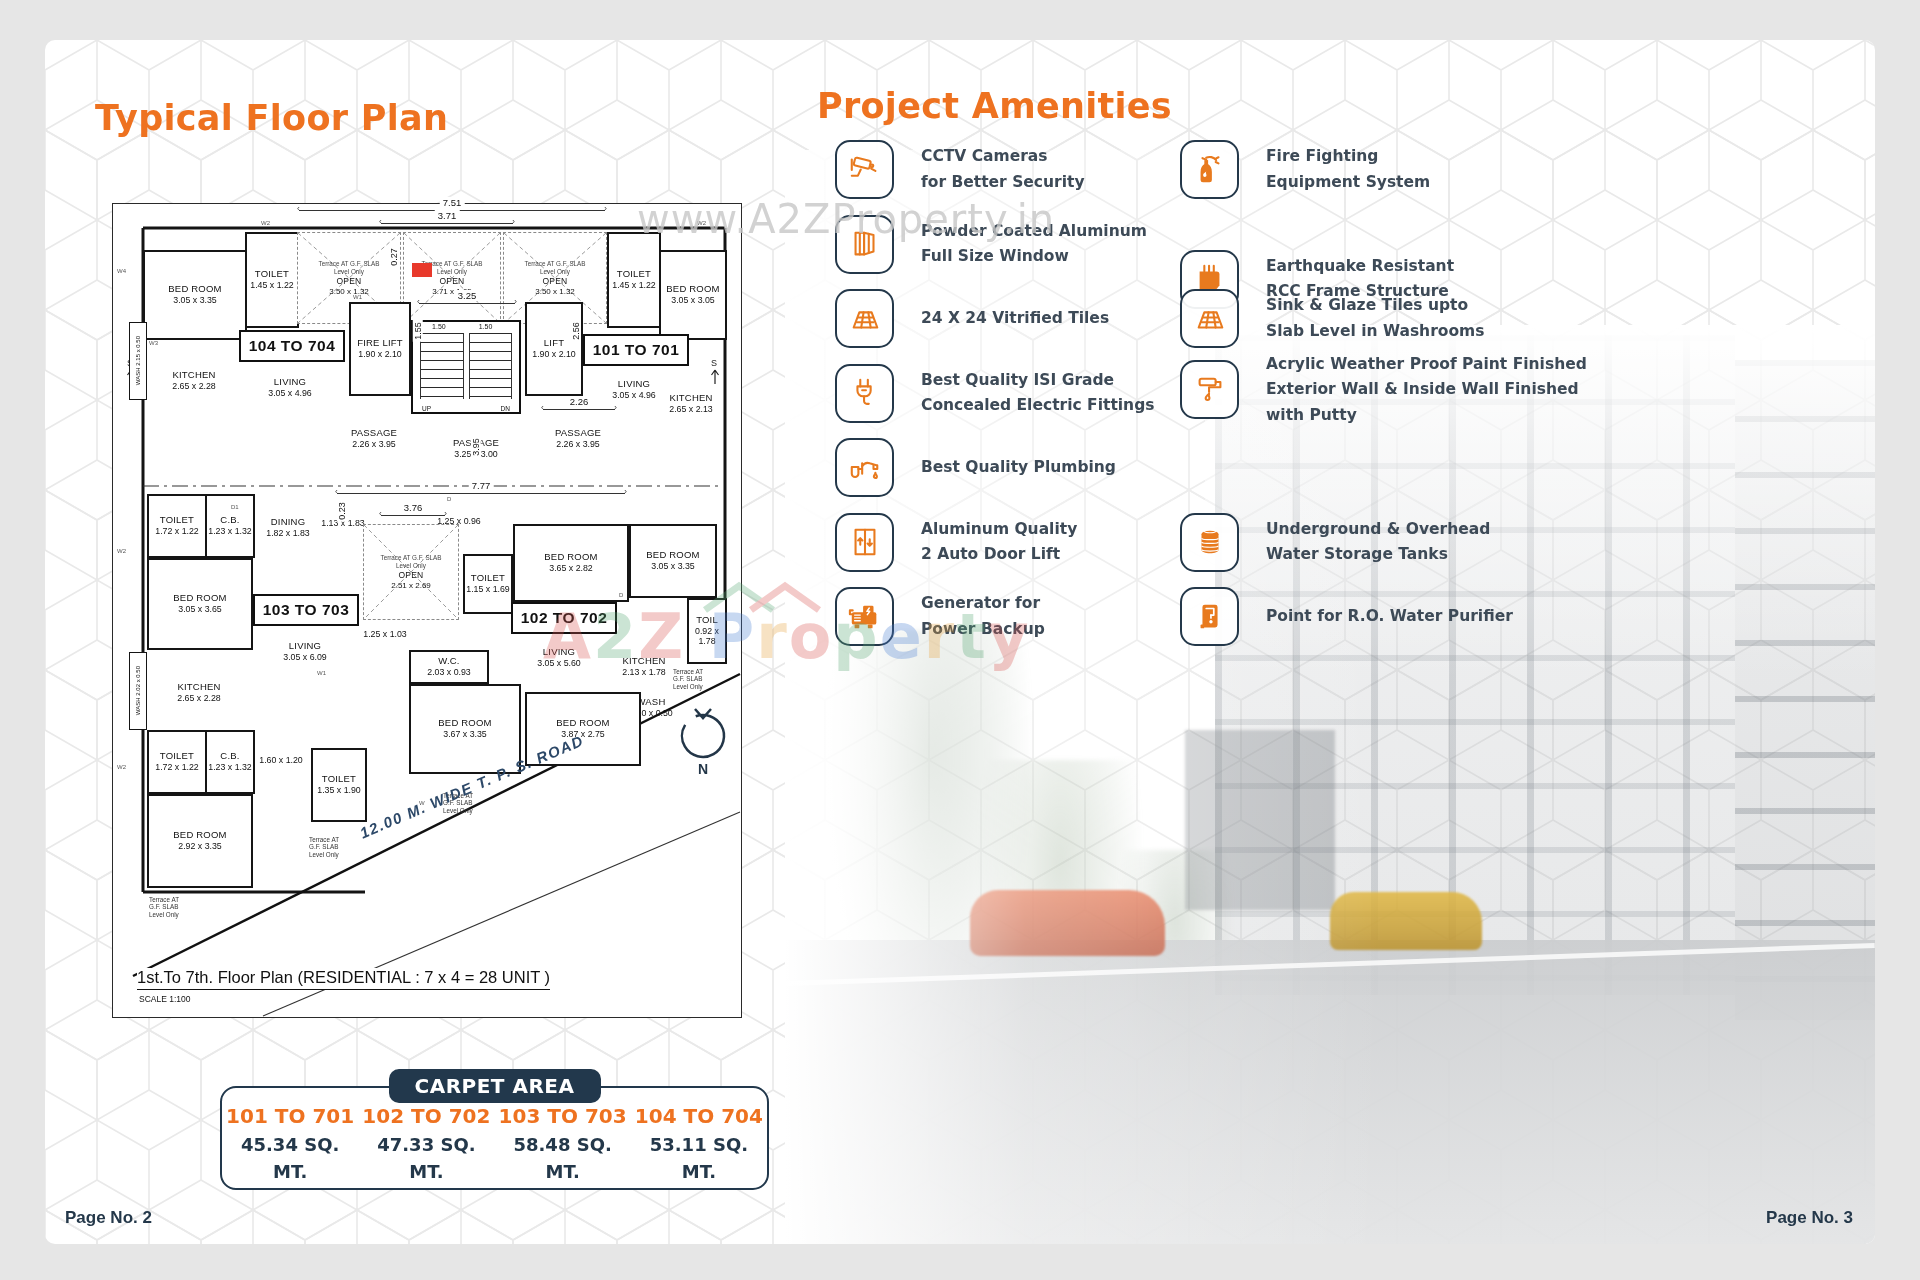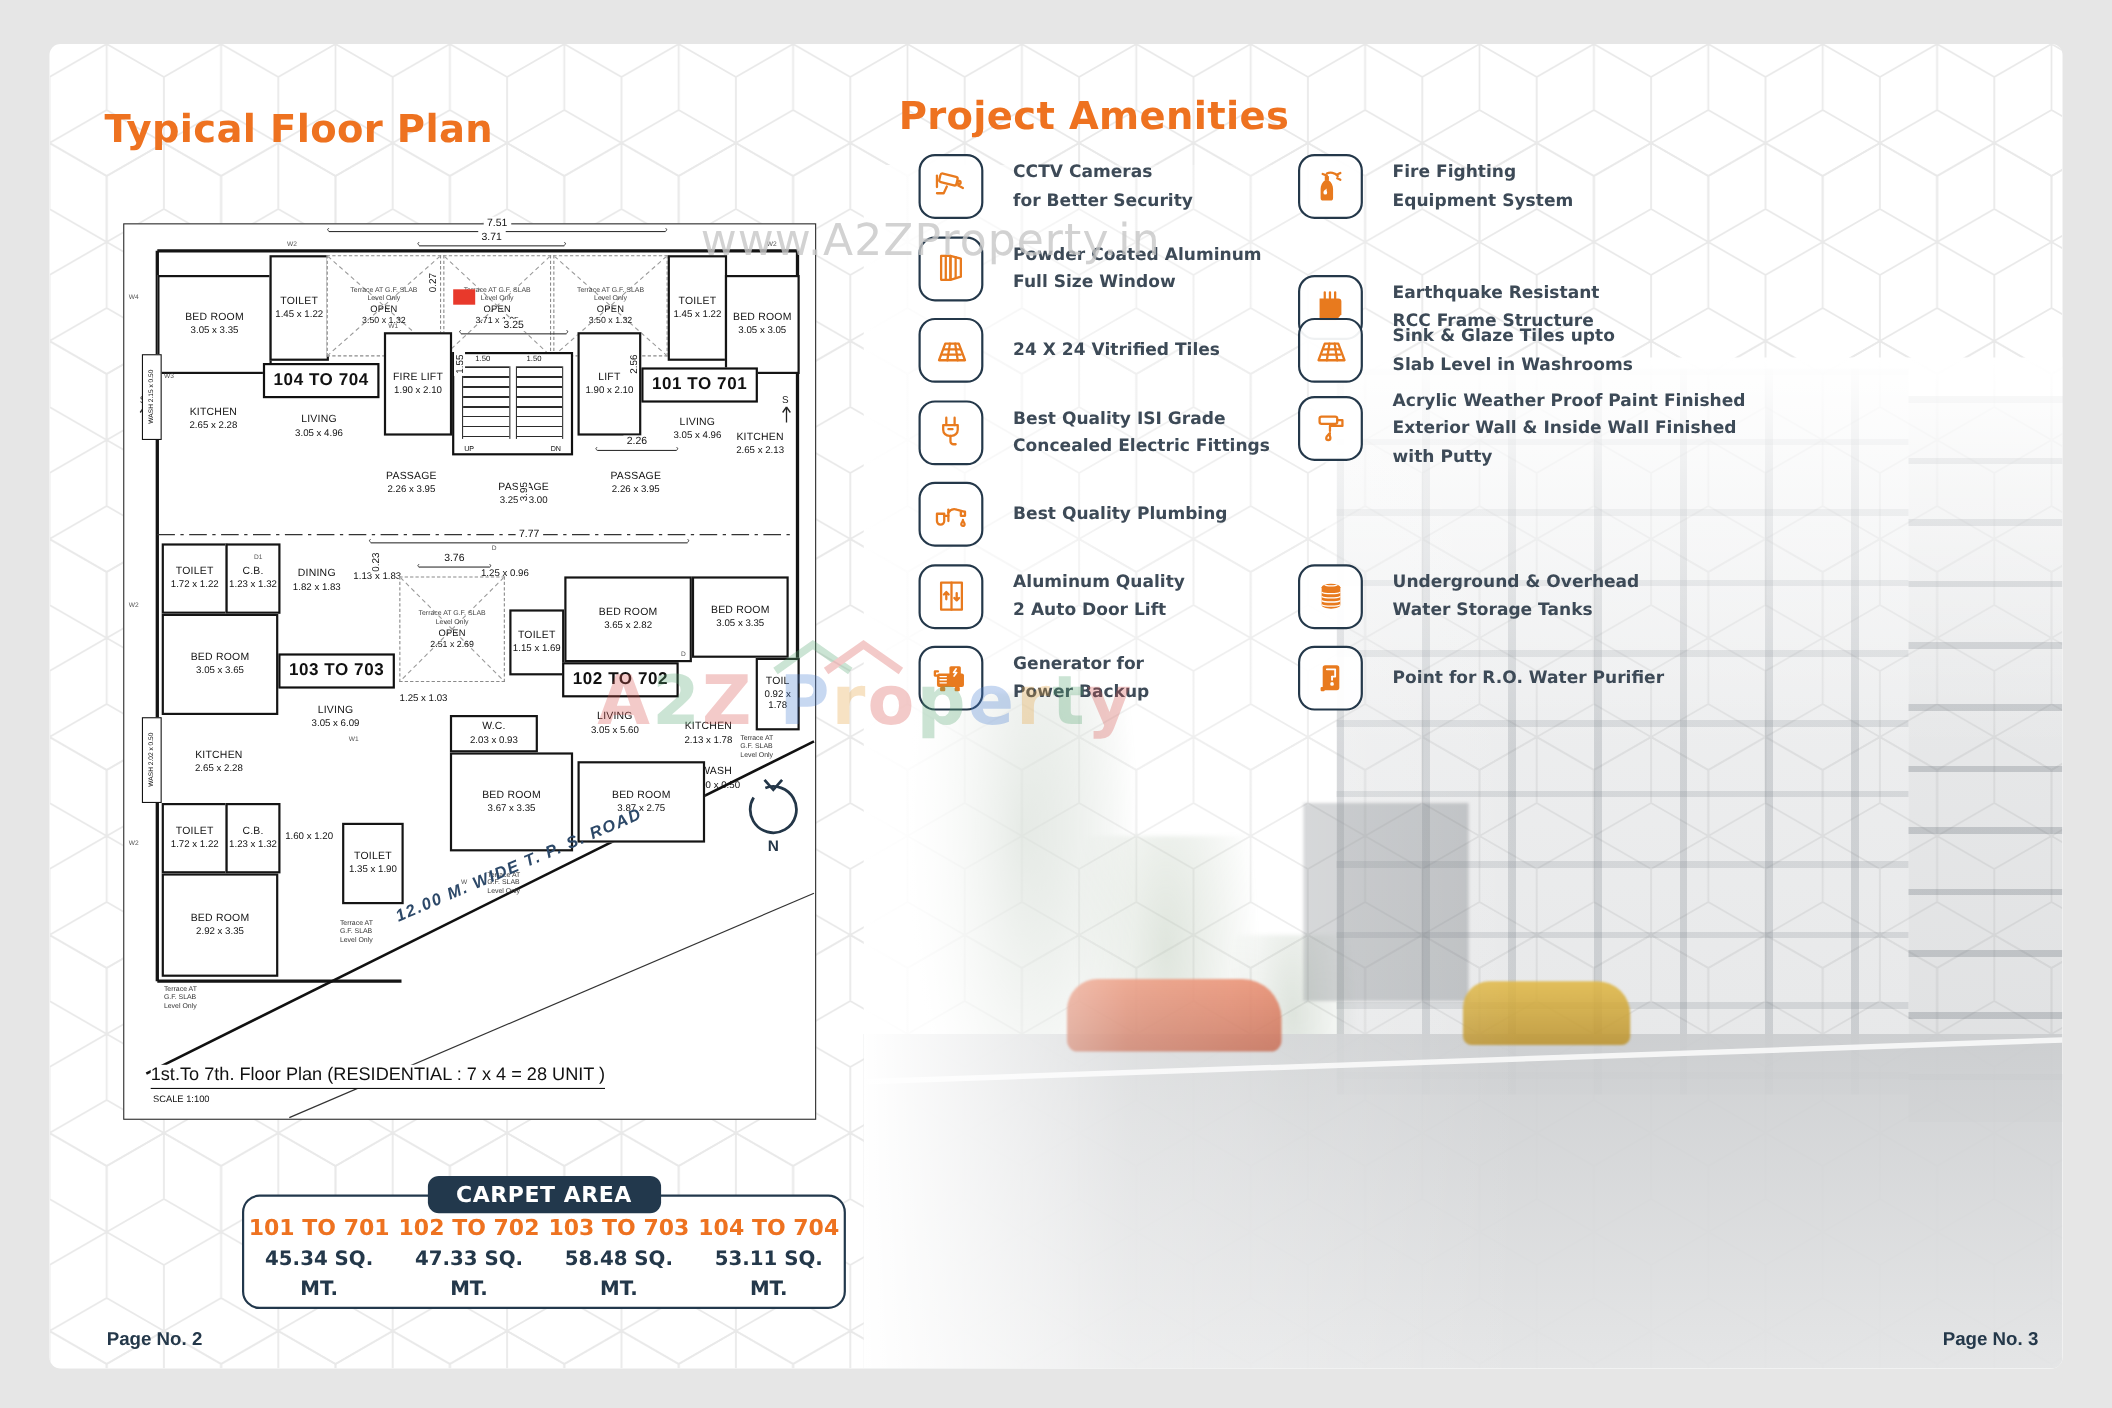--- a/index.html
+++ b/index.html
@@ -41,21 +41,21 @@
   .title{position:absolute;z-index:3;margin:0;font-family:"DejaVu Sans",sans-serif;
          font-weight:800;font-size:35px;color:#ee7220;letter-spacing:.3px;}
   .left-title{left:50px;top:58px;}
   .right-title{left:772px;top:46px;}
   .wm-top{position:absolute;left:592px;top:156px;z-index:6;font-size:40px;color:#c7c7c7;opacity:.8;
           letter-spacing:1px;pointer-events:none;font-family:"DejaVu Sans",sans-serif;}
   .wm-center{position:absolute;left:498px;top:560px;z-index:6;font-size:62px;font-weight:800;opacity:.3;
              letter-spacing:2px;pointer-events:none;font-family:"DejaVu Sans",sans-serif;white-space:nowrap;}
   .wm-roof{position:absolute;left:150px;top:-24px;}
   .pageno{position:absolute;bottom:16px;z-index:4;font-size:17px;font-weight:700;color:#24384a;}
-  .pl{left:20px;margin-left:32px;} .pr{right:22px;}
+  .pl{left:20px;} .pr{right:22px;}
   
   .plan{position:absolute;left:67px;top:163px;width:628px;height:813px;background:#fff;
         border:1.5px solid #2a2a2a;z-index:3;}
   .plan-svg{position:absolute;inset:0;}
   .rm{position:absolute;display:flex;flex-direction:column;align-items:center;justify-content:center;
       text-align:center;color:#111;line-height:1.15;overflow:hidden;z-index:2;}
   .walled{border:2px solid #151515;background:#fff;}
   .open{background:transparent;}
   .rname{font-size:9.5px;letter-spacing:.2px;}
   .rdim{font-size:8.8px;}

